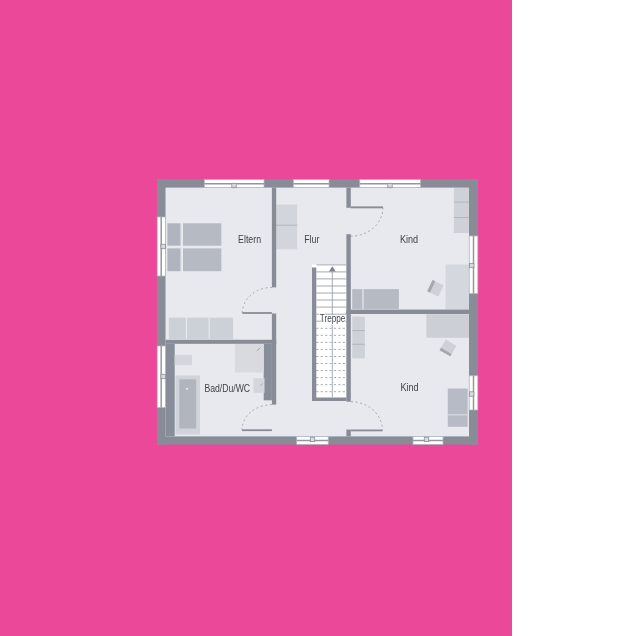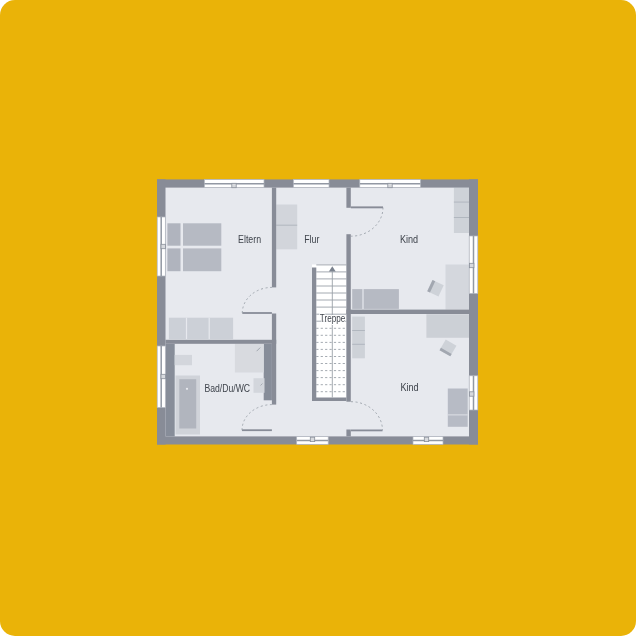--- a/index.html
+++ b/index.html
@@ -1,16 +1,16 @@
 <!DOCTYPE html>
 <html><head>
 <meta charset="utf-8">
 <style>
   html,body{margin:0;padding:0;background:#ffffff;}
-  #page{width:636px;height:636px;position:relative;background:#eab308;overflow:hidden;border-radius:15px;}
+  #page{width:512px;height:636px;position:relative;background:#ec4899;overflow:hidden;}
   svg{position:absolute;left:0;top:0;}
   text{font-family:"Liberation Sans",sans-serif;fill:#3f444c;}
 </style>
 </head>
 <body>
 <div id="page">
 <svg width="636" height="636" viewBox="0 0 636 636">
 
   <rect x="161" y="183" width="313" height="258" fill="#e7e9ee"></rect>
 

